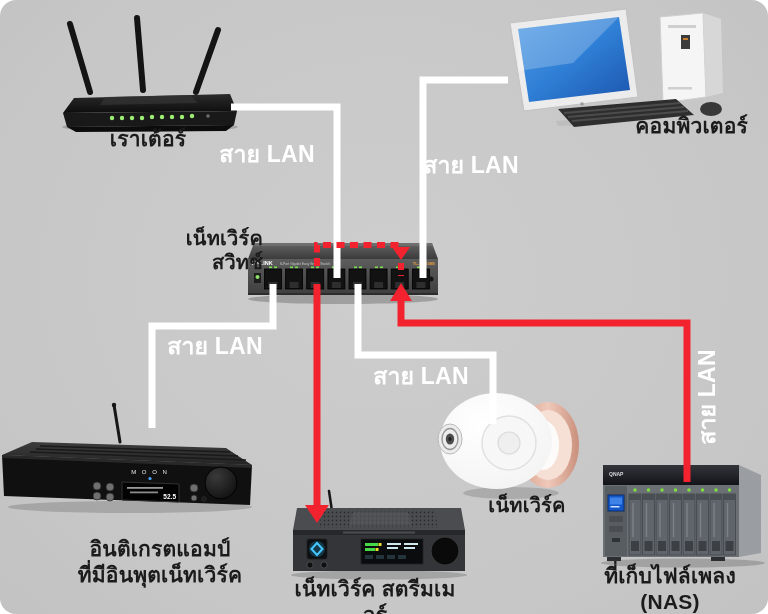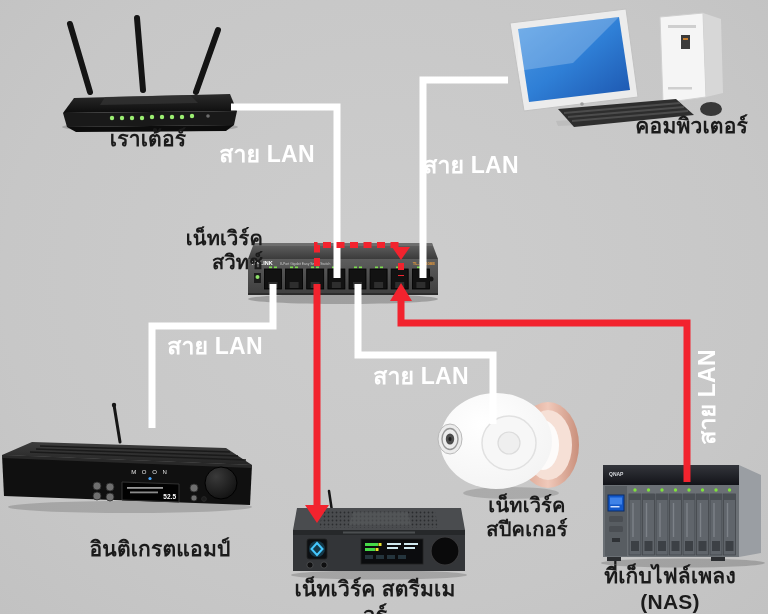--- a/index.html
+++ b/index.html
@@ -1,19 +1,20 @@
 <!DOCTYPE html>
 <html><head>
 <meta charset="utf-8">
 <style>
   html,body{margin:0;padding:0;}
   #stage{
     position:relative;width:768px;height:614px;overflow:hidden;
     background:radial-gradient(ellipse at 50% 45%, #cdcdcd 0%, #c7c7c7 70%, #c2c2c2 100%);
     font-family:"Liberation Sans","DejaVu Sans",sans-serif;
+    border-radius:16px;
   }
   .device{position:absolute;}
   .lbl{
     position:absolute;font-weight:bold;color:#1b1b1b;
     text-align:center;line-height:1.22;letter-spacing:.2px;
   }
   .lbl.dev{font-size:21px;}
   .lbl.lan{color:#ffffff;font-size:23px;}
   .lbl.right{text-align:right;}
   #switch-label{font-size:20px;}
@@ -416,27 +417,27 @@
 
   <div class="lbl dev" id="computer-label" style="left:588px;top:113px;width:160px;text-align:right;">คอมพิวเตอร์</div>
 
   <div class="lbl dev right" id="switch-label" style="left:150px;top:226px;width:113px;">
     <div>เน็ทเวิร์ค</div>
     <div>สวิทช์</div>
   </div>
 
   <div class="lbl dev" id="amp-label" style="left:40px;top:536px;width:240px;">
     <div>อินติเกรตแอมป์</div>
+    <div>ที่มีอินพุตเน็ทเวิร์ค</div>
   </div>
 
   <div class="lbl dev" id="streamer-label" style="left:285px;top:576px;width:180px;">เน็ทเวิร์ค สตรีมเมอร์</div>
 
   <div class="lbl dev" id="speaker-label" style="left:457px;top:493px;width:140px;">
     <div>เน็ทเวิร์ค</div>
-    <div>สปีคเกอร์</div>
   </div>
 
   <div class="lbl dev" id="nas-label" style="left:580px;top:563px;width:180px;">ที่เก็บไฟล์เพลง (NAS)</div>
 
   <div class="lbl lan" id="lan-router" style="left:197px;top:140px;width:140px;">สาย LAN</div>
 
   <div class="lbl lan" id="lan-computer" style="left:401px;top:151px;width:140px;">สาย LAN</div>
 
   <div class="lbl lan" id="lan-amp" style="left:145px;top:332px;width:140px;">สาย LAN</div>
 

